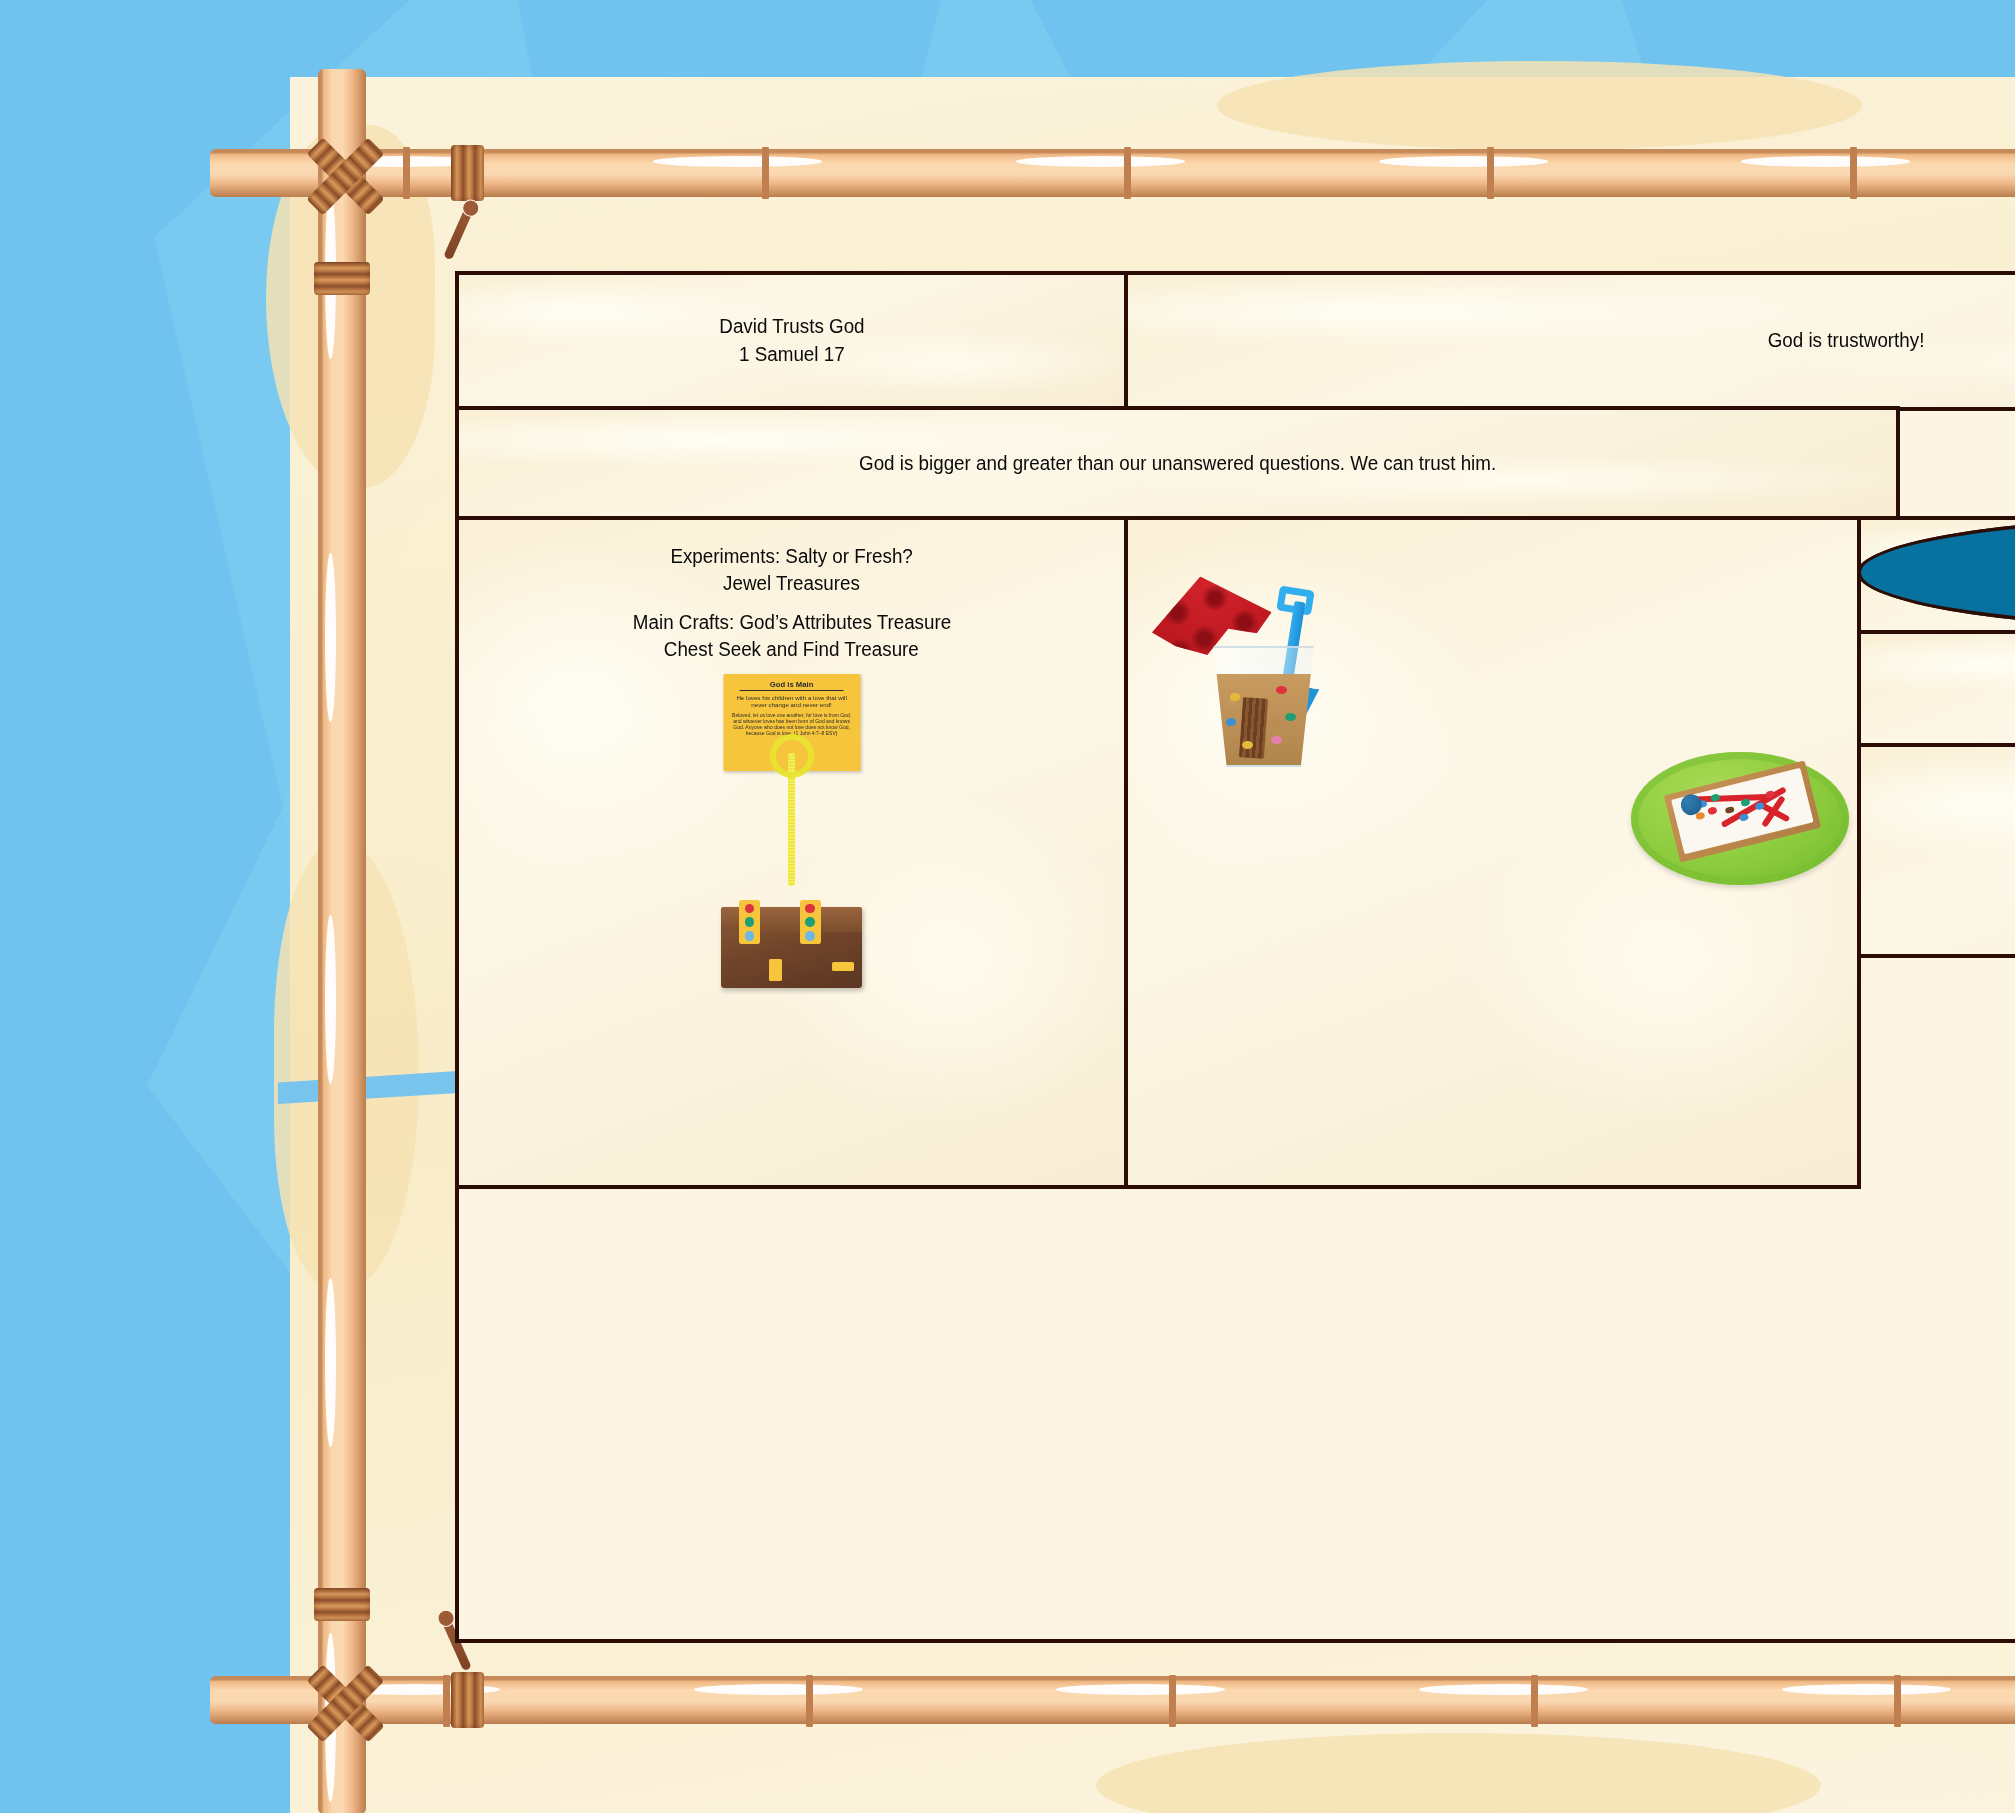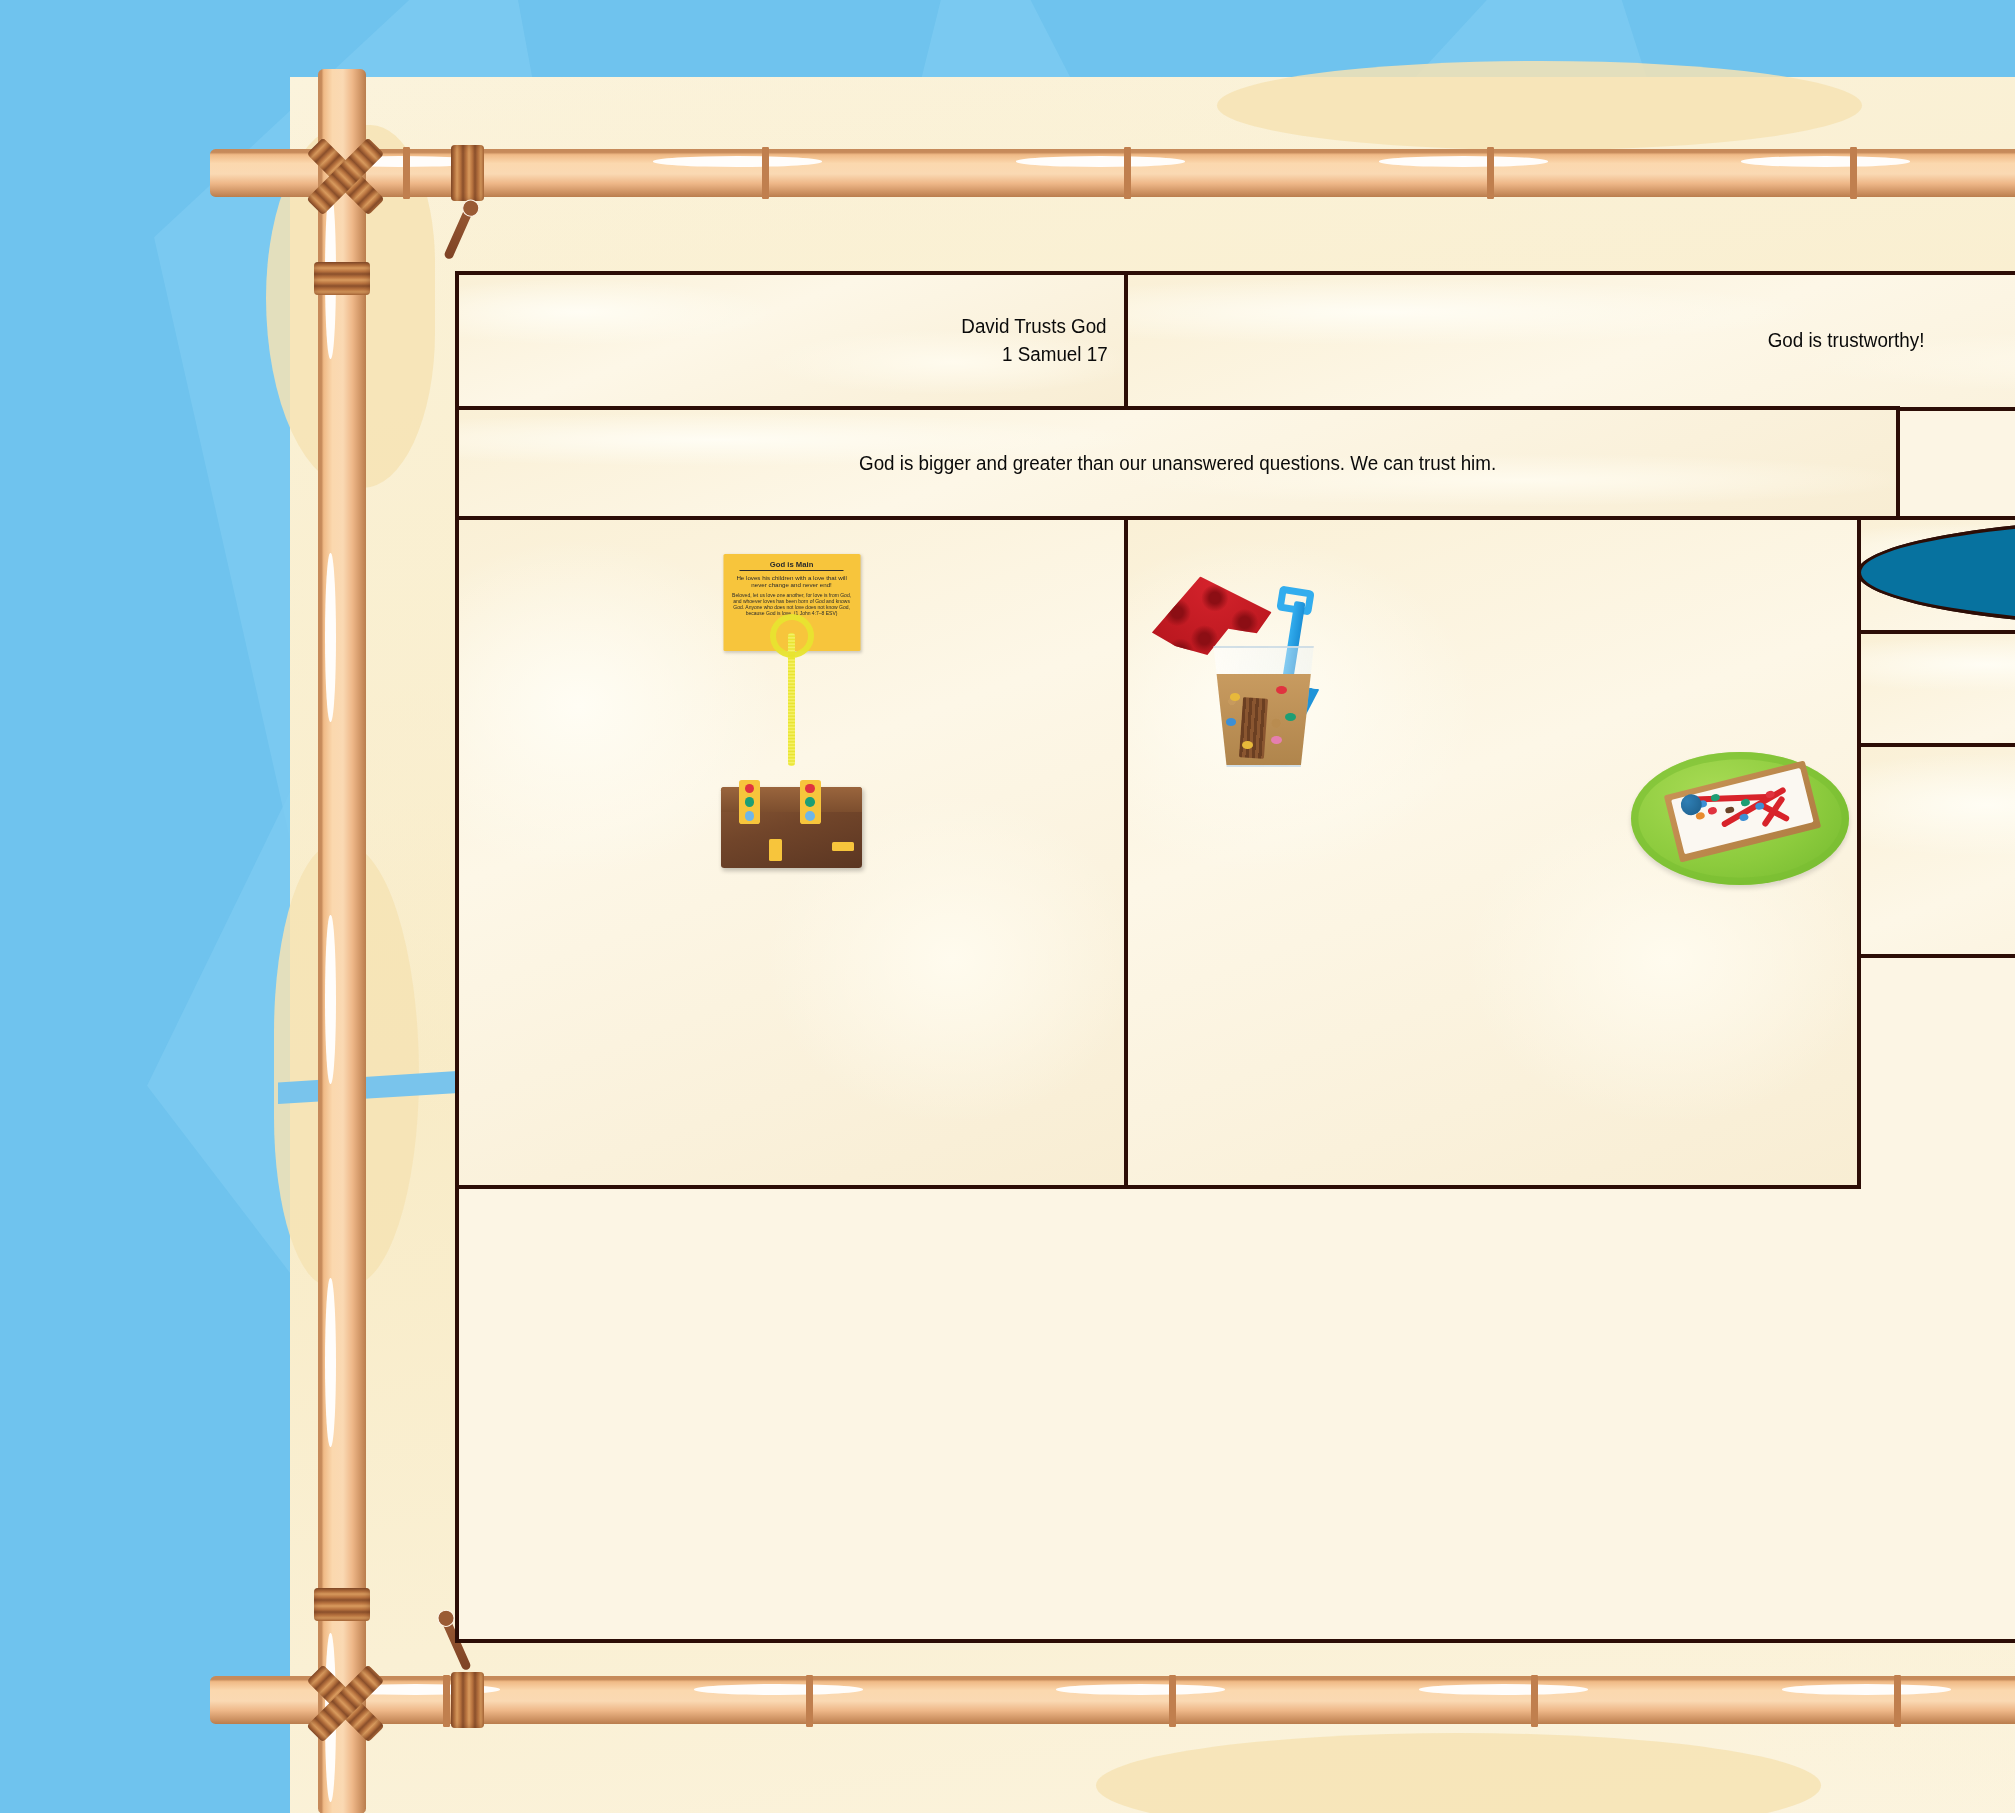--- a/index.html
+++ b/index.html
@@ -110,21 +110,21 @@
     text-shadow:0 0 0.4px #fff;
   }
   .body-text {
     font-family:"Liberation Sans", sans-serif;
     font-size:20px;
     line-height:1.36;
     font-weight:500;
     padding:0 13.7px;
     transform:scaleX(.94);
   }
-  .stack { display:flex; flex-direction:column; align-items:flex-end; width:100%; }
+  .stack { display:flex; flex-direction:column; align-items:center; width:100%; }
   .para { margin-top:11.3px; }
 
   
   .craft-cell { flex-direction:column; justify-content:flex-start; padding-top:23.4px; }
   .treat-cell { flex-direction:column; justify-content:flex-start; padding-top:23.4px; }
 
   
   .craftwrap { position:relative; width:100%; height:314px; margin-top:10.5px; }
   .craft-card {
     position:absolute; left:50%; transform:translateX(-50%) ;
@@ -363,20 +363,26 @@
       <span class="head-text">Tropical Treats</span>
     </div>
     <div class="cell head" style="width:707px;height:67px;">
       <span class="head-text">Treasured Verses</span>
     </div>
   </div>
 
   <div class="row" style="flex:1;">
 
     <div class="cell body craft-cell" style="width:675px;height:673px;">
+      <div class="stack">
+        <div class="body-text">Experiments: Salty or Fresh?</div>
+        <div class="body-text">Jewel Treasures</div>
+        <div class="body-text para">Main Crafts: God’s Attributes Treasure</div>
+        <div class="body-text">Chest Seek and Find Treasure</div>
+      </div>
 
       <div class="craftwrap">
         <div class="craft-card">
           <div class="ttl">God is Main</div>
           <div class="l1">He loves his children with a love that will never change and never end!</div>
           <div class="l2">Beloved, let us love one another, for love is from God, and whoever loves has been born of God and knows God. Anyone who does not love does not know God, because God is love. (1 John 4:7–8 ESV)</div>
         </div>
         <div class="pipe"></div>
         <div class="pipe-coil"></div>
         <div class="chest">

